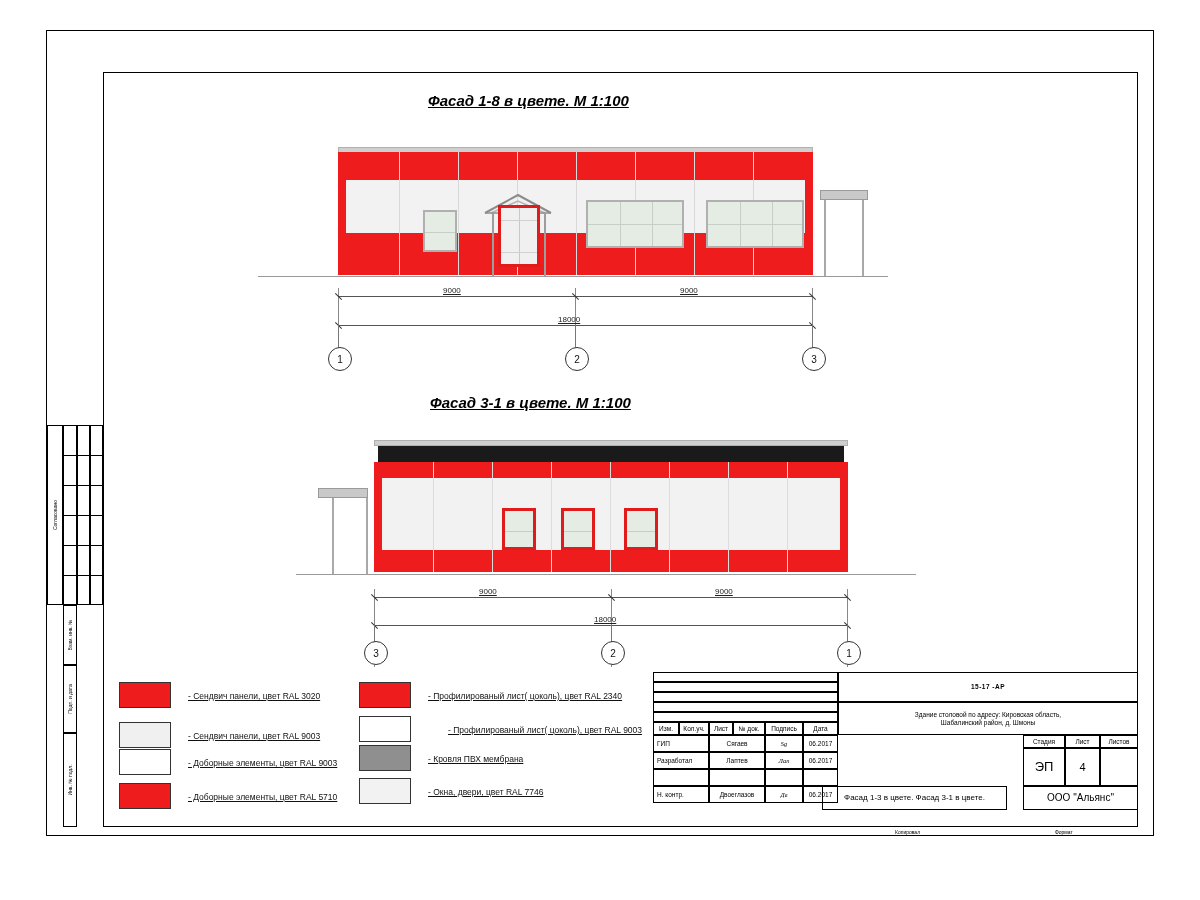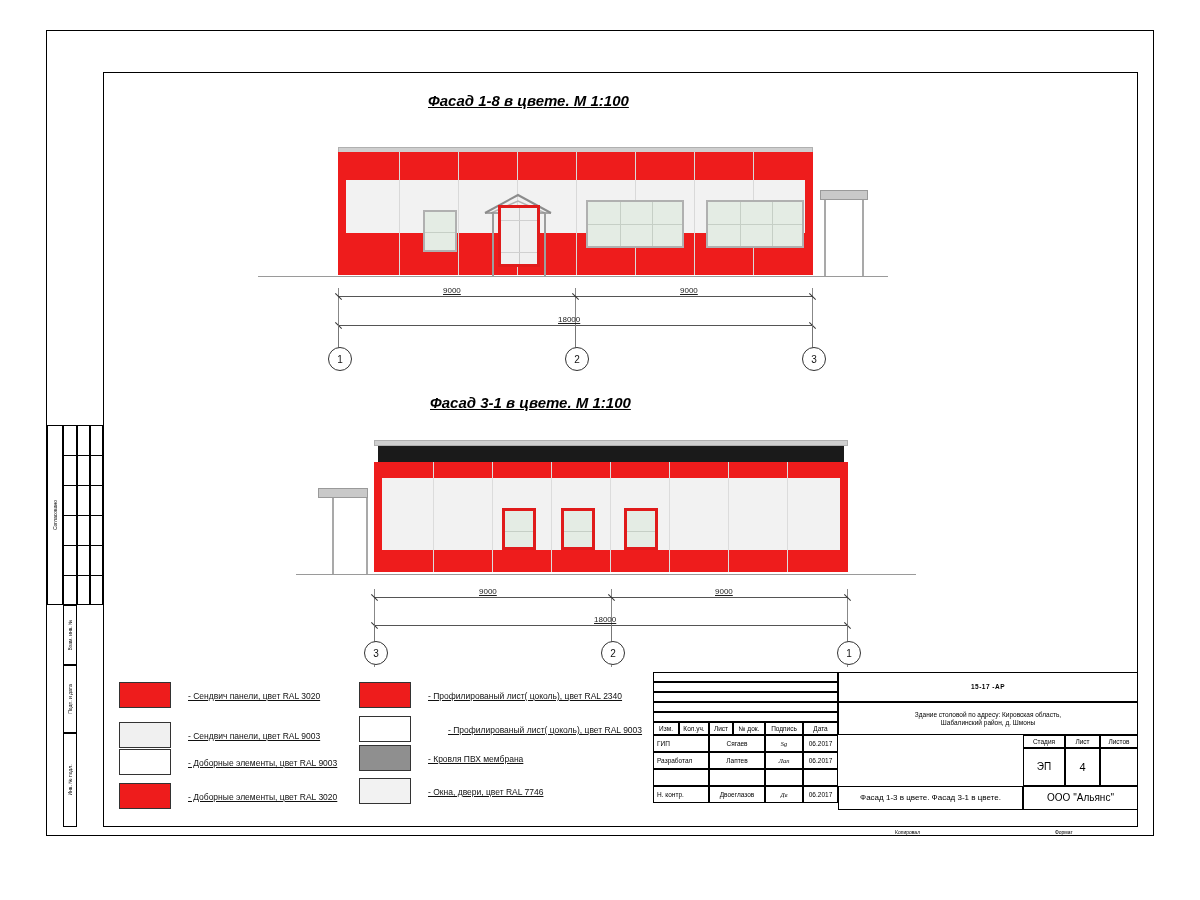--- a/index.html
+++ b/index.html
@@ -261,21 +261,21 @@
     <div class="leg-sw" style="left:119px;top:682px;background:#ee1c1c;"></div>
     <span class="leg-tx" style="left:188px;top:691px;">- Сендвич панели, цвет RAL 3020</span>
 
     <div class="leg-sw" style="left:119px;top:722px;background:#f0f0f0;"></div>
     <span class="leg-tx" style="left:188px;top:731px;">- Сендвич панели, цвет RAL 9003</span>
 
     <div class="leg-sw" style="left:119px;top:749px;background:#ffffff;"></div>
     <span class="leg-tx" style="left:188px;top:758px;">- Доборные элементы, цвет RAL 9003</span>
 
     <div class="leg-sw" style="left:119px;top:783px;background:#ee1c1c;"></div>
-    <span class="leg-tx" style="left:188px;top:792px;">- Доборные элементы, цвет RAL 3020</span>
+    <span class="leg-tx" style="left:188px;top:792px;">- Доборные элементы, цвет RAL 5710</span>
   </div>
 
   <div>
     <div class="leg-sw" style="left:359px;top:682px;background:#ee1c1c;"></div>
     <span class="leg-tx" style="left:428px;top:691px;">- Профилированый лист( цоколь), цвет RAL 2340</span>
 
     <div class="leg-sw" style="left:359px;top:716px;background:#ffffff;"></div>
     <span class="leg-tx" style="left:428px;top:725px;margin-left:20px;">- Профилированый лист( цоколь), цвет RAL 9003</span>
 
     <div class="leg-sw" style="left:359px;top:745px;background:#8f8f8f;"></div>
@@ -320,24 +320,24 @@
     <div class="cell b sig" style="left:112px;top:114px;width:38px;height:17px;">Дв</div>
     <div class="cell b" style="left:150px;top:114px;width:35px;height:17px;">06.2017</div>
 
     <div class="cell b bignum" style="left:185px;top:0;width:300px;height:30px;">15-17 -АР</div>
     <div class="cell b obj" style="left:185px;top:30px;width:300px;height:33px;white-space:pre-line;">Здание столовой по адресу: Кировская область,
 Шабалинский район, д. Шмоны</div>
 
     <div class="cell b" style="left:370px;top:63px;width:42px;height:13px;">Стадия</div>
     <div class="cell b" style="left:412px;top:63px;width:35px;height:13px;">Лист</div>
     <div class="cell b" style="left:447px;top:63px;width:38px;height:13px;">Листов</div>
-    <div class="cell b" style="left:370px;top:76px;width:42px;height:38px;font-size:10px;">ЭП</div>
+    <div class="cell b" style="left:370px;top:76px;width:42px;height:38px;font-size:13px;">ЭП</div>
     <div class="cell b" style="left:412px;top:76px;width:35px;height:38px;font-size:11px;">4</div>
     <div class="cell b" style="left:447px;top:76px;width:38px;height:38px;"></div>
 
-    <div class="cell b" style="left:185px;top:114px;width:185px;height:24px;font-size:8px;">Фасад 1-3 в цвете. Фасад 3-1 в цвете.</div>
+    <div class="cell b" style="left:169px;top:114px;width:185px;height:24px;font-size:8px;">Фасад 1-3 в цвете. Фасад 3-1 в цвете.</div>
     <div class="cell b" style="left:370px;top:114px;width:115px;height:24px;font-size:10px;">ООО "Альянс"</div>
   </div>
 
   <span class="copir" style="left:895px;top:829px;">Копировал</span>
   <span class="copir" style="left:1055px;top:829px;">Формат</span>
 
 </div>
 
 </body></html>

